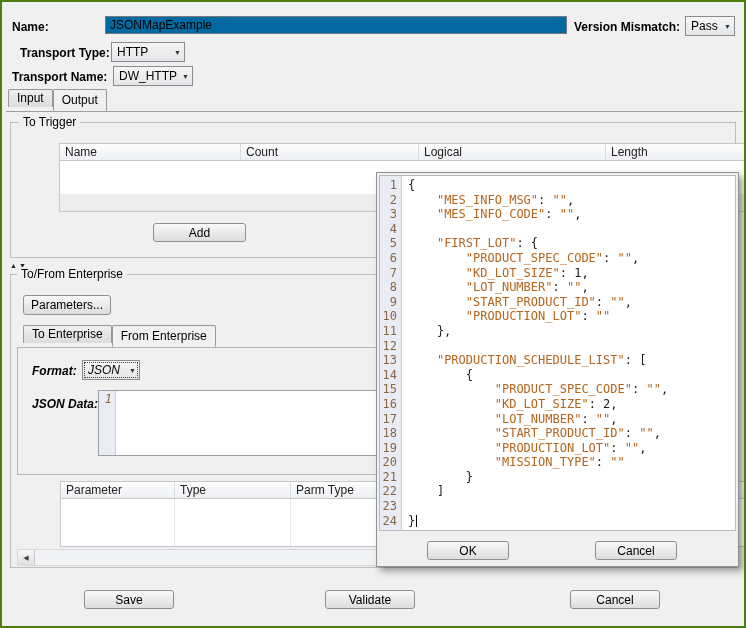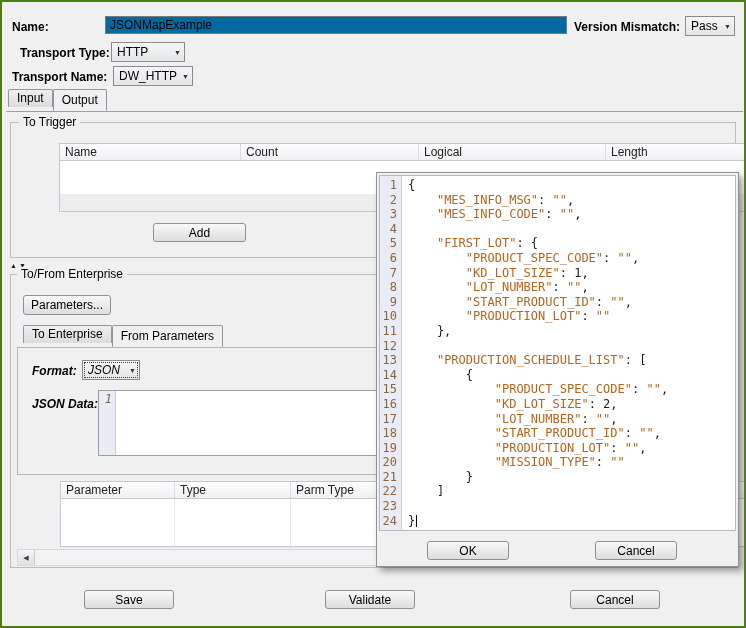--- a/index.html
+++ b/index.html
@@ -142,21 +142,21 @@
     <span>▲</span><span>▼</span>
   </div>
 
   <div class="group" style="left:8px;top:272px;width:728px;height:294px">
     <span class="gtitle" style="left:6px">To/From Enterprise</span>
 
     <div class="btn" style="left:12px;top:20px;width:88px;height:20px">Parameters...</div>
 
     <div class="tabs" style="left:12px;top:50px">
       <div class="tab">To Enterprise</div>
-      <div class="tab sel">From Parameters</div>
+      <div class="tab sel">From Enterprise</div>
     </div>
 
     <div class="panel" style="left:6px;top:72px;width:714px;height:128px">
       <span class="lbl b" style="left:14px;top:16px">Format:</span>
       <div class="combo focused" style="left:64px;top:12px;width:58px">
         <span>JSON</span>
         <span class="arr">▼</span>
       </div>
 
       <span class="lbl b" style="left:14px;top:49px">JSON Data:</span>

